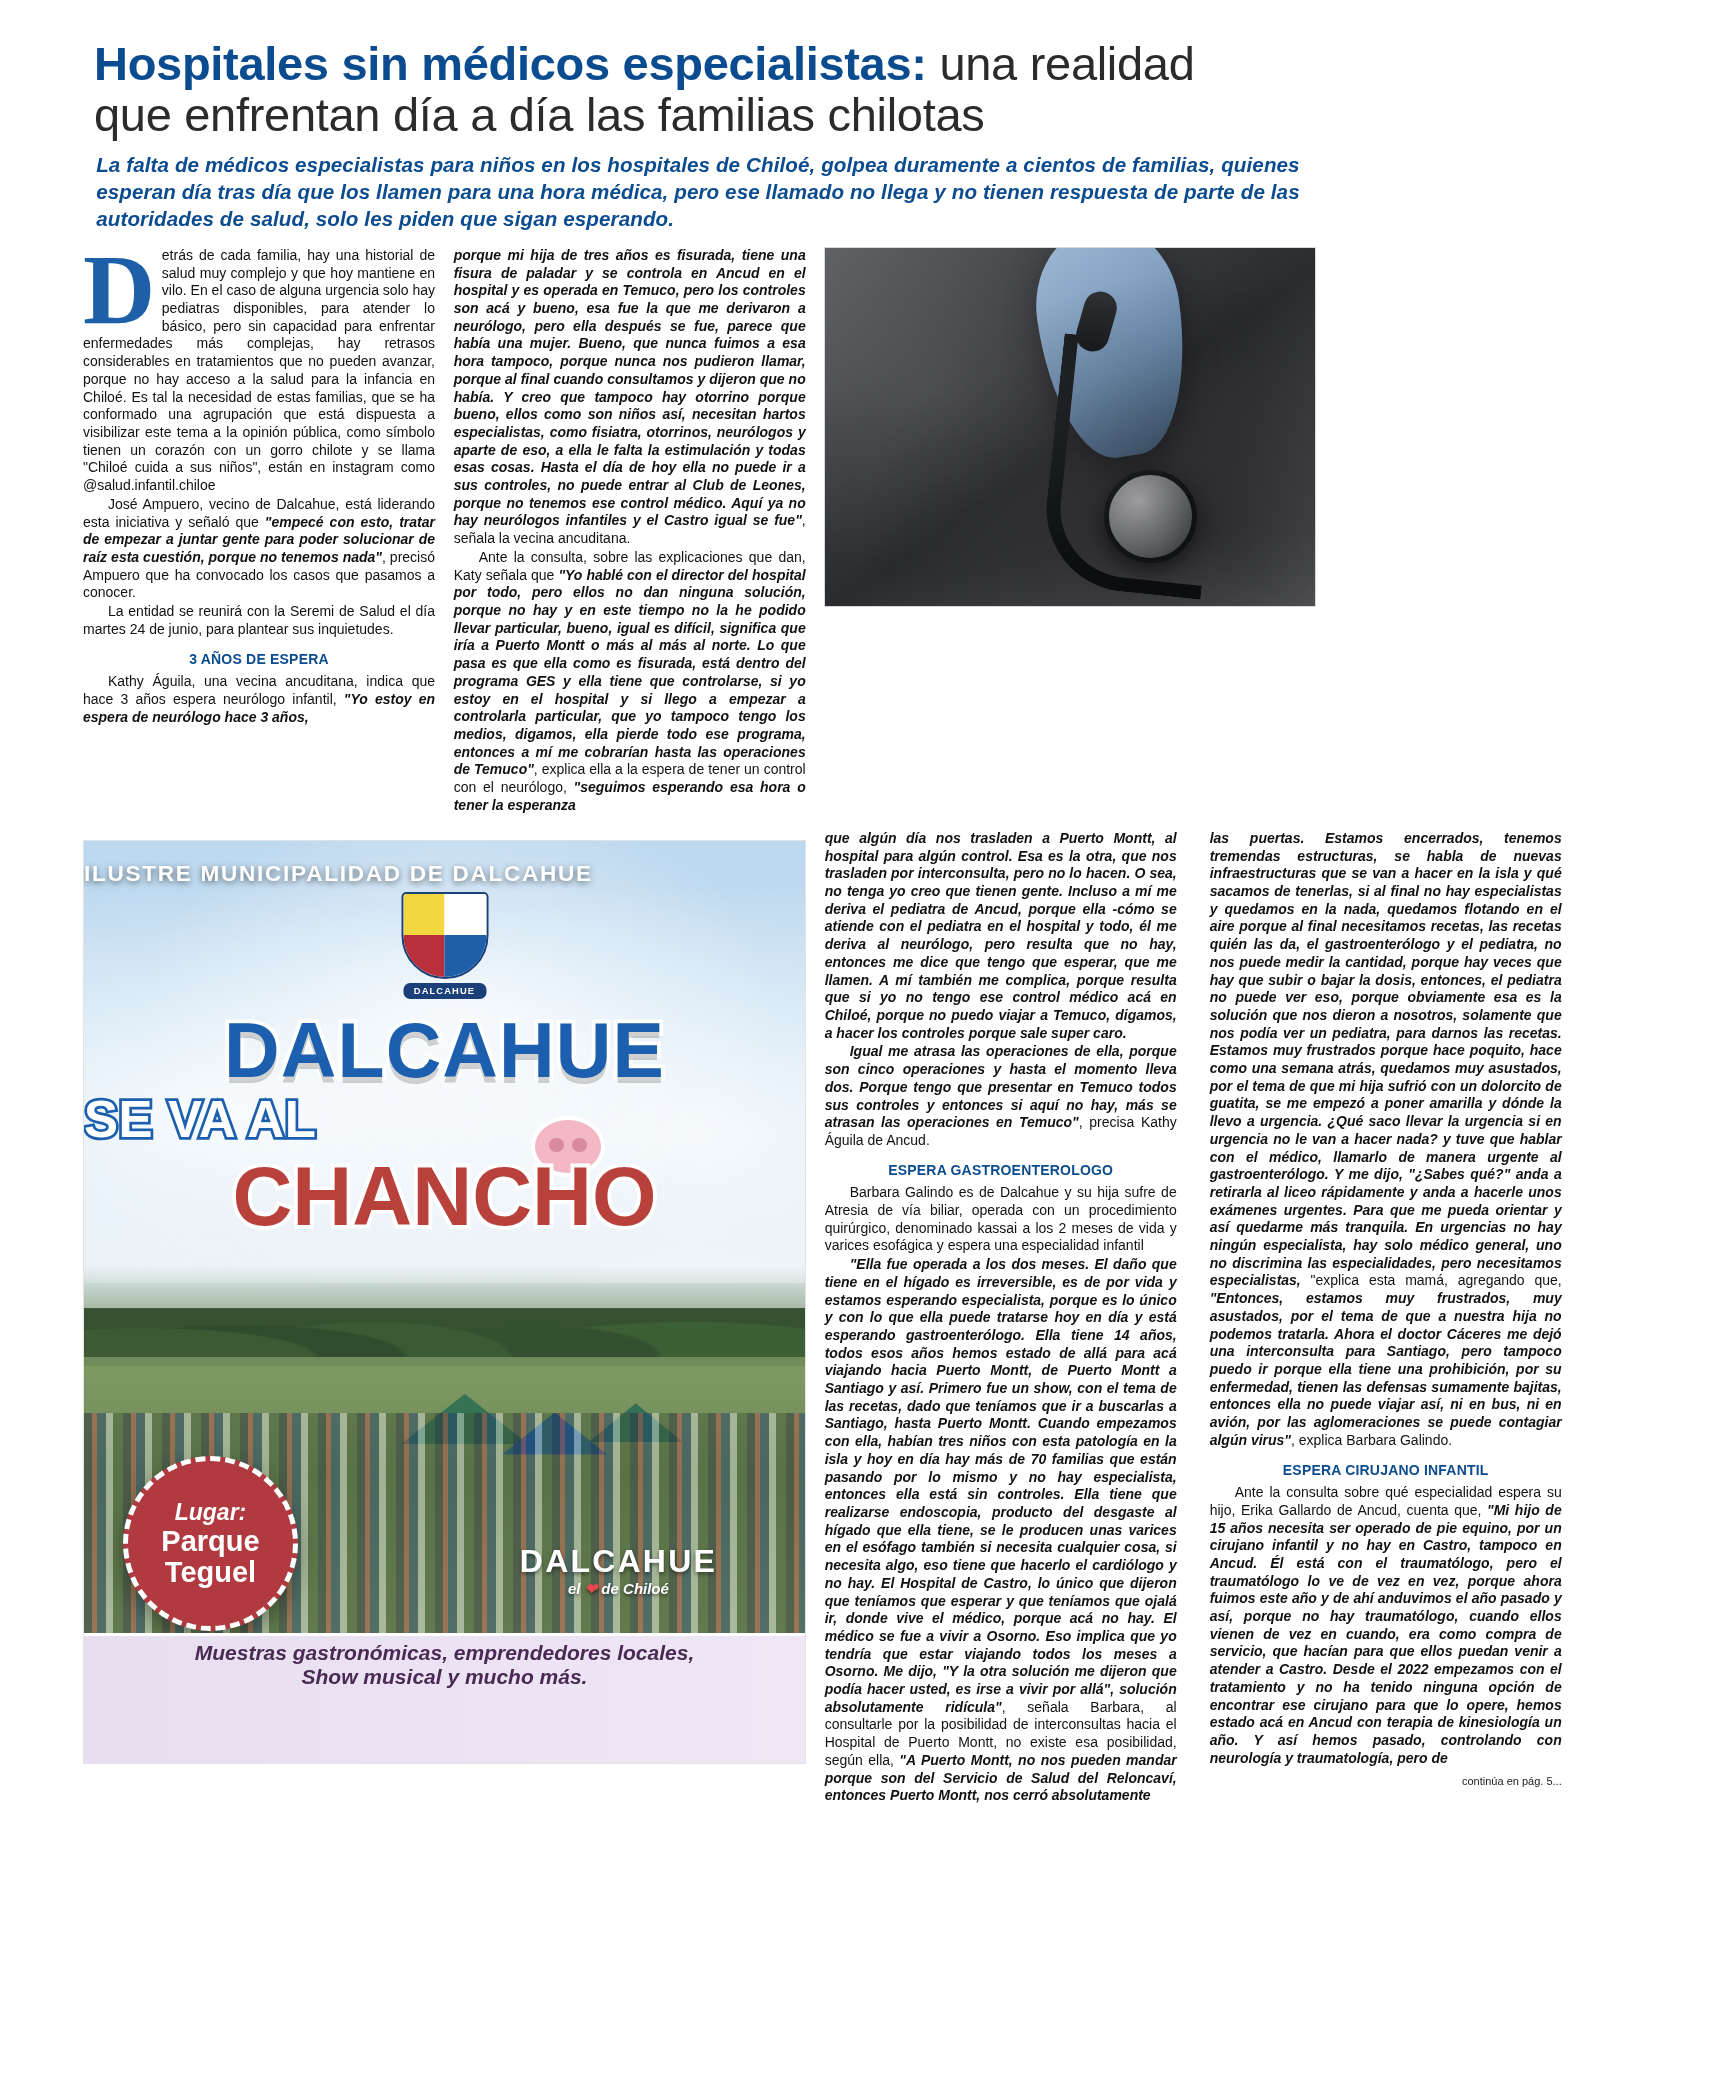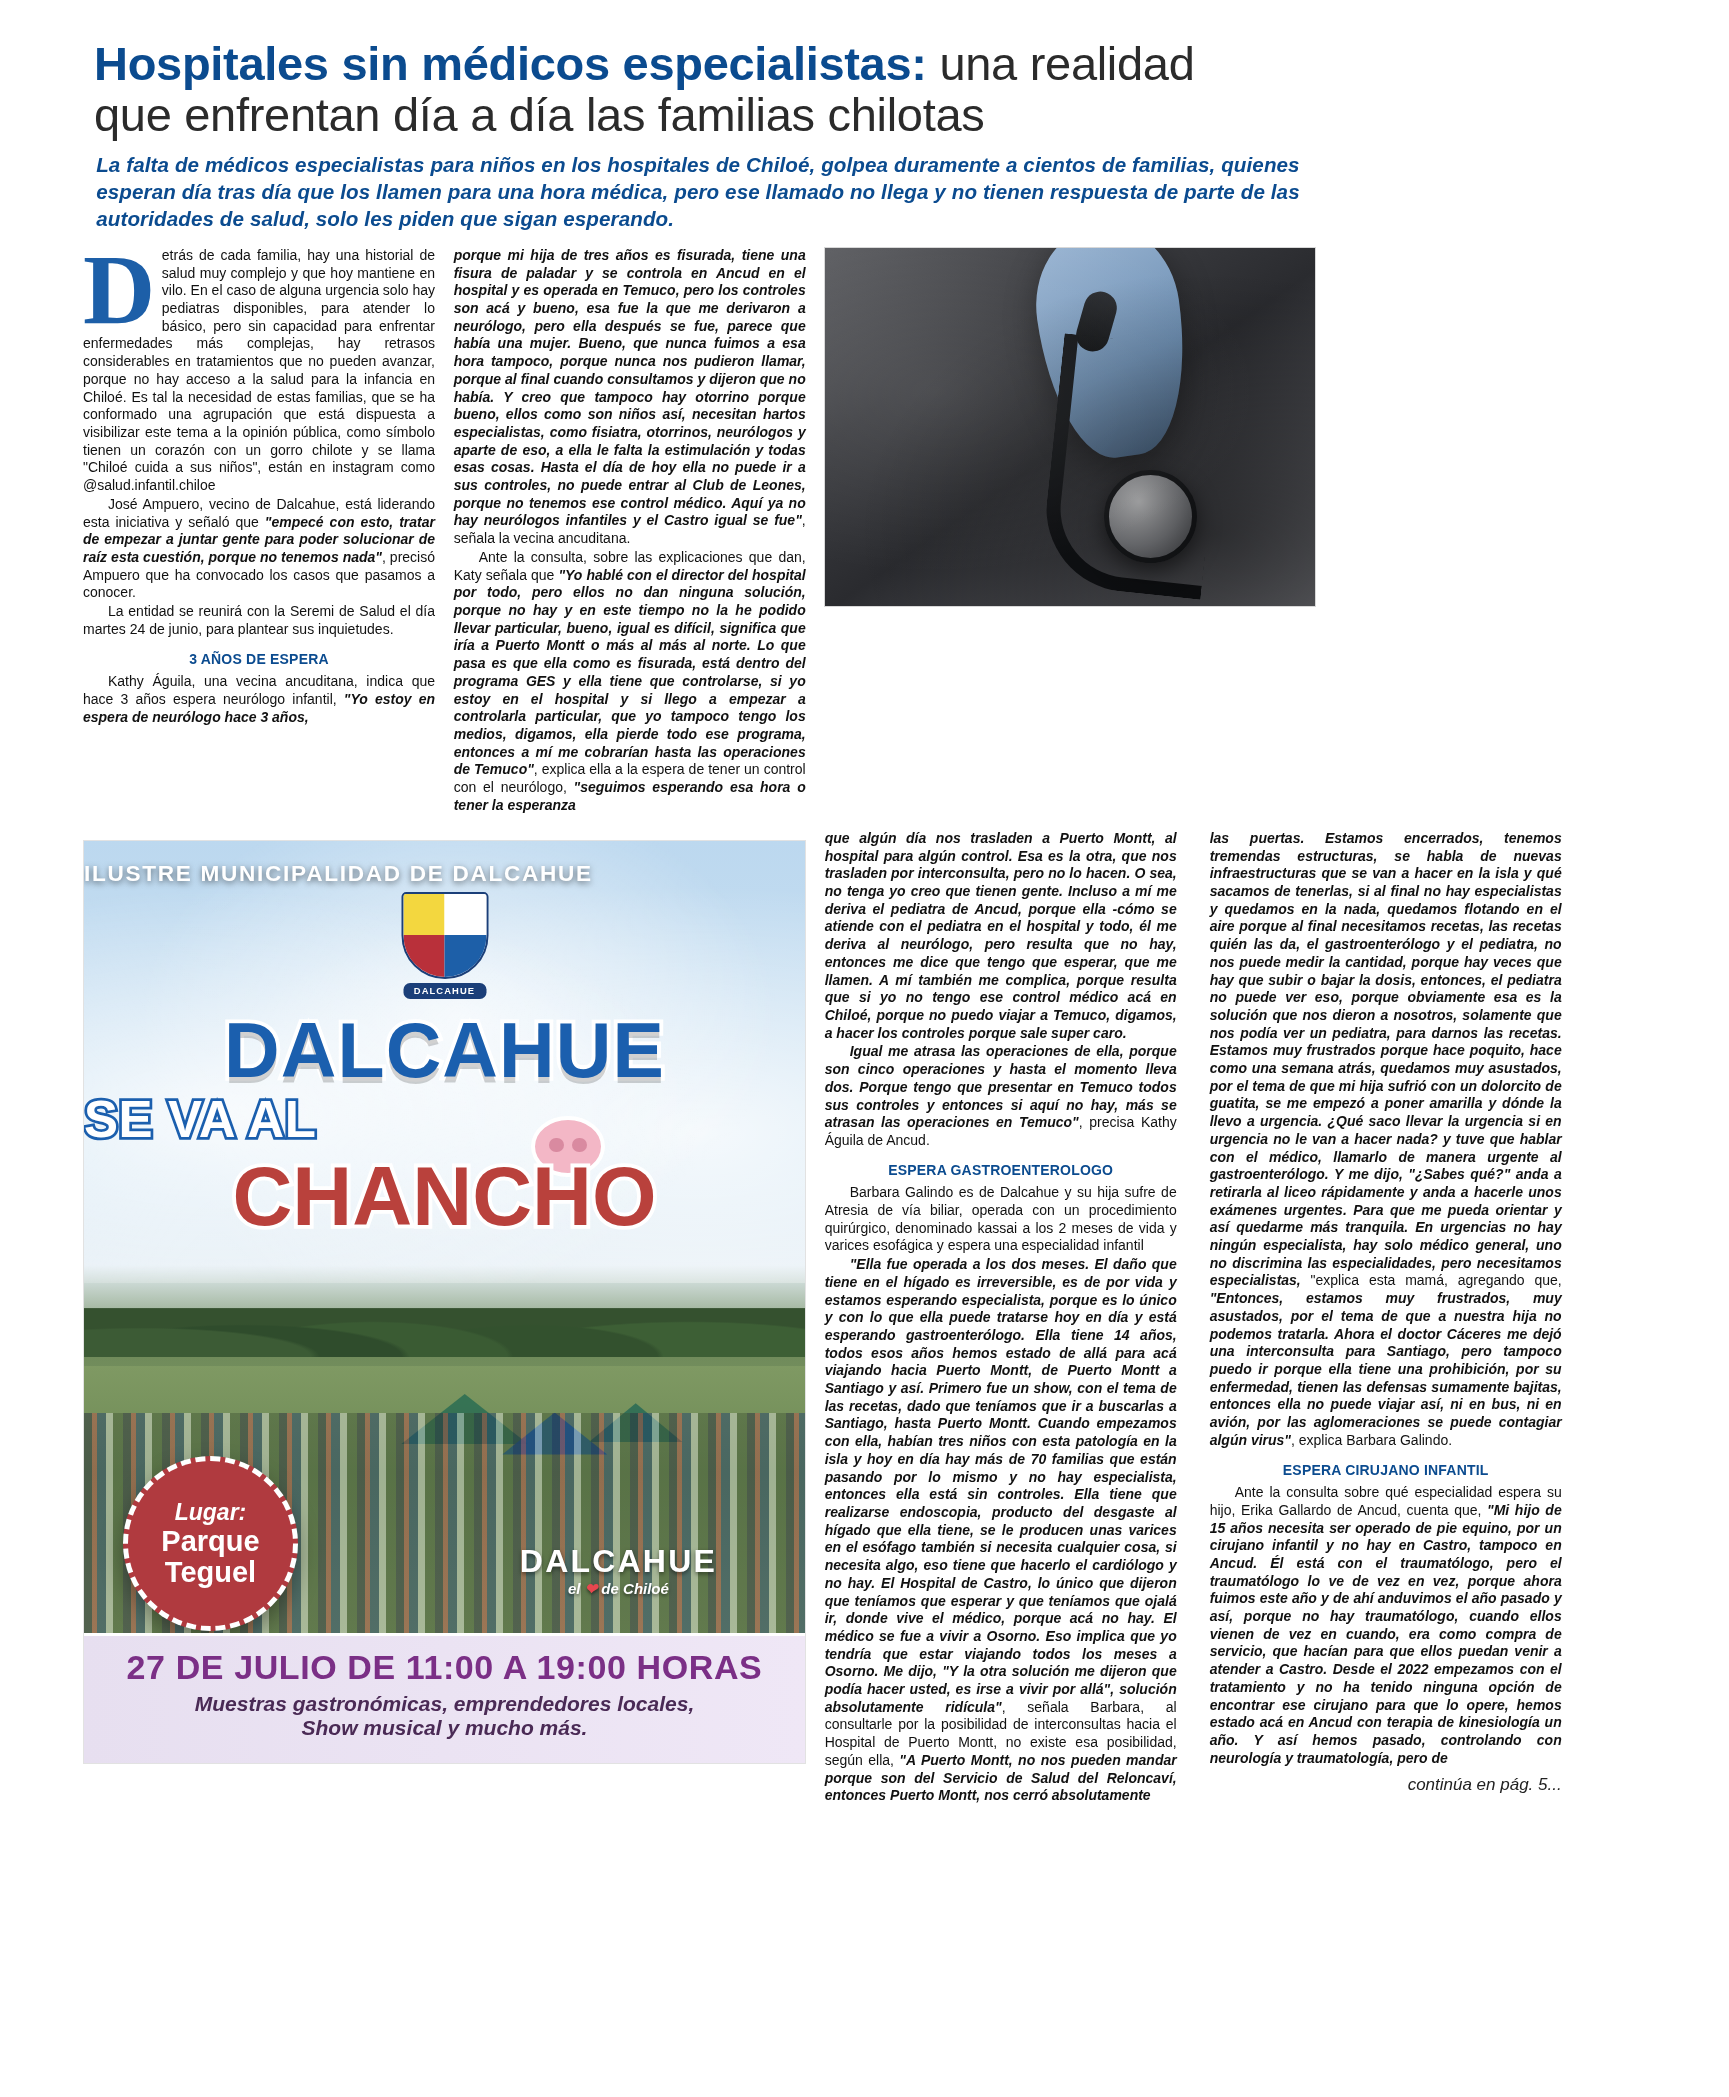--- a/index.html
+++ b/index.html
@@ -354,22 +354,21 @@
   .poster .footerband .l3 {
     text-align: center;
     font-size: 21px;
     color: #4a2a55;
     font-style: italic;
     font-weight: 600;
   }
 
   .continua {
     text-align: right;
-    font-style: italic;
-    font-size: 17px;
+    font-size: 11px;
     color: #222;
     margin-top: 7.7px;
   }
 
   .narrow-cols {
     display: flex;
     gap: 33px;
   }
   .narrow-cols .col { flex: 0 0 352px; }
 </style>
@@ -441,21 +440,20 @@
           <div class="l2">Parque
 Teguel</div>
         </div>
 
         <div class="brand">
           <div class="b1">DALCAHUE</div>
           <div class="b2"><span>el </span><span class="heart">❤</span><span> de Chiloé</span></div>
         </div>
 
         <div class="footerband">
-          <div class="date">27 DE JULIO DE 11:00 A 19:00 HORAS</div>
           <div class="l2">Muestras gastronómicas, emprendedores locales,</div>
           <div class="l3">Show musical y mucho más.</div>
         </div>
       </div>
     </div>
 
     <div class="narrow-cols">
       <div class="col c3">
         <p><span class="bolditalic">que algún día nos trasladen a Puerto Montt, al hospital para algún control. Esa es la otra, que nos trasladen por interconsulta, pero no lo hacen. O sea, no tenga yo creo que tienen gente. Incluso a mí me deriva el pediatra de Ancud, porque ella -cómo se atiende con el pediatra en el hospital y todo, él me deriva al neurólogo, pero resulta que no hay, entonces me dice que tengo que esperar, que me llamen. A mí también me complica, porque resulta que si yo no tengo ese control médico acá en Chiloé, porque no puedo viajar a Temuco, digamos, a hacer los controles porque sale super caro.</span></p>
         <p class="ind"><span class="bolditalic">Igual me atrasa las operaciones de ella, porque son cinco operaciones y hasta el momento lleva dos. Porque tengo que presentar en Temuco todos sus controles y entonces si aquí no hay, más se atrasan las operaciones en Temuco"</span><span>, precisa Kathy Águila de Ancud.</span></p>

